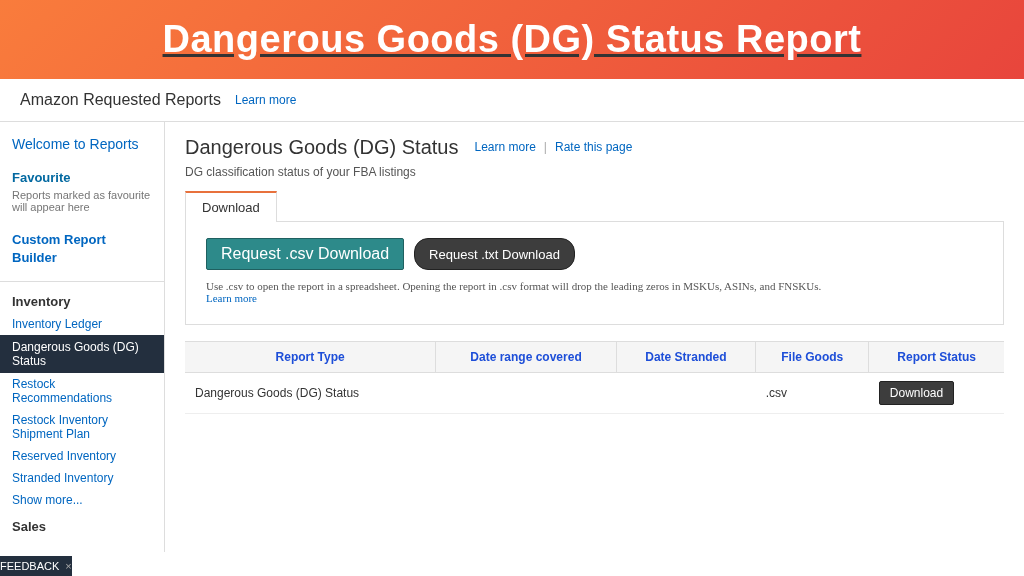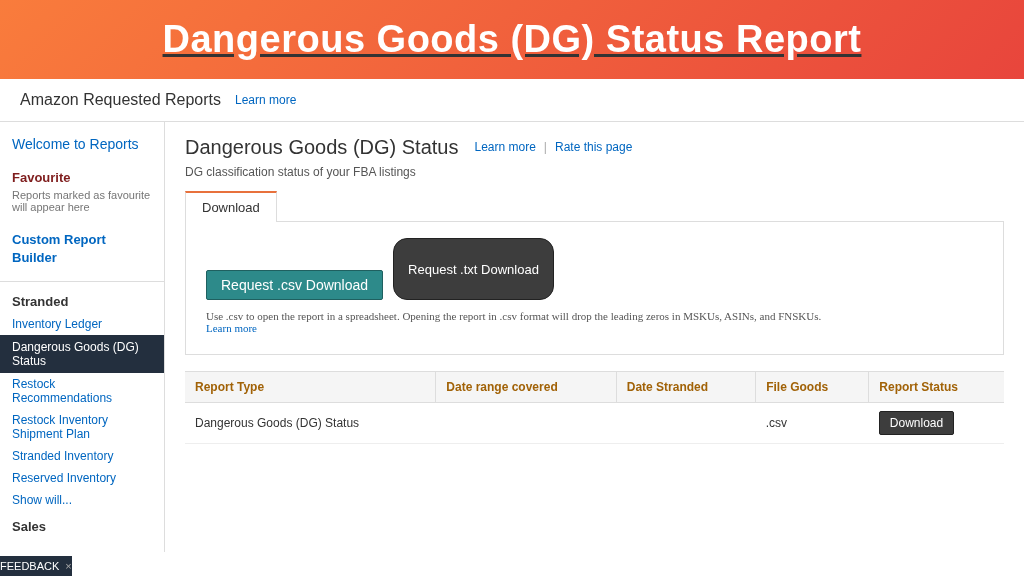--- a/index.html
+++ b/index.html
@@ -54,21 +54,21 @@
     .sidebar-welcome {
       padding: 0 12px 10px 12px;
       color: #0066c0;
       font-size: 14px;
       cursor: pointer;
     }
     .sidebar-section-label {
       padding: 8px 12px 4px 12px;
       font-size: 13px;
       font-weight: bold;
-      color: #7f1d1d;
+      color: #0369a1;
     }
     .sidebar-note {
       padding: 0 12px 10px 12px;
       font-size: 11px;
       color: #767676;
     }
     .sidebar-custom-report {
       padding: 8px 12px 10px 12px;
       font-size: 13px;
       font-weight: bold;
@@ -181,24 +181,23 @@
     .download-buttons {
       display: flex;
       gap: 10px;
       margin-bottom: 10px;
     }
     .btn-teal {
       background: #2d8a8a;
       color: #fff;
       border: 1px solid #1f6060;
       padding: 6px 14px;
-      font-size: 14px;
+      font-size: 16px;
       cursor: pointer;
       border-radius: 2px;
-      margin-top: 32px;
     }
     .btn-dark {
       background: #3d3d3d;
       color: #fff;
       border: 1px solid #222;
       padding: 6px 14px;
       font-size: 13px;
       cursor: pointer;
       border-radius: 14px;
     }
@@ -219,23 +218,23 @@
       border-collapse: collapse;
       font-size: 12px;
     }
     .report-table thead tr {
       background: #f5f5f5;
       border-top: 1px solid #ddd;
       border-bottom: 1px solid #ddd;
     }
     .report-table th {
       padding: 8px 10px;
-      text-align: left;
-      font-weight: bold;
-      color: #a16207;
+      text-align: center;
+      font-weight: bold;
+      color: #1d4ed8;
       font-size: 12px;
       border-right: 1px solid #ddd;
     }
     .report-table th:last-child { border-right: none; }
     .report-table td {
       padding: 8px 10px;
       border-bottom: 1px solid #eee;
       vertical-align: middle;
     }
     .btn-download-small {
@@ -285,30 +284,30 @@
   <nav class="sidebar">
     <div class="sidebar-welcome">Welcome to Reports</div>
 
     <div class="sidebar-section-label">Favourite</div>
     <div class="sidebar-note">Reports marked as favourite will appear here</div>
 
     <div class="sidebar-custom-report">Custom Report Builder</div>
 
     <hr class="sidebar-divider">
 
-    <div class="sidebar-inventory-label">Stranded</div>
+    <div class="sidebar-inventory-label">Inventory</div>
 
     <div class="sidebar-item">Inventory Ledger</div>
     <div class="sidebar-item active">Dangerous Goods (DG) Status</div>
     <div class="sidebar-item">Restock Recommendations</div>
     <div class="sidebar-item">Restock Inventory Shipment Plan</div>
+    <div class="sidebar-item">Reserved Inventory</div>
     <div class="sidebar-item">Stranded Inventory</div>
-    <div class="sidebar-item">Reserved Inventory</div>
-
-    <div class="sidebar-show-more">Show will...</div>
+
+    <div class="sidebar-show-more">Show more...</div>
 
     <div class="sidebar-sales-label">Sales</div>
   </nav>
 
   <div class="content-area">
 
     <div class="content-header">
       <span class="content-title">Dangerous Goods (DG) Status</span>
       <div class="content-links">
         <a href="#">Learn more</a>

